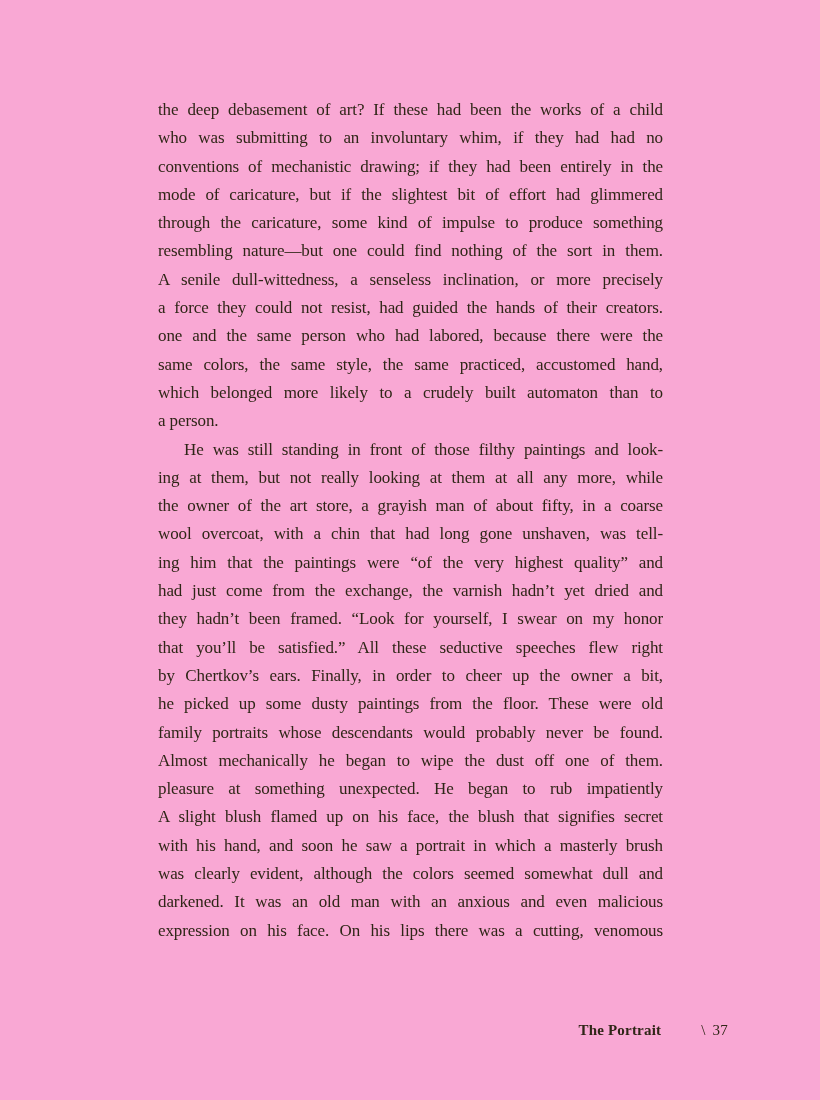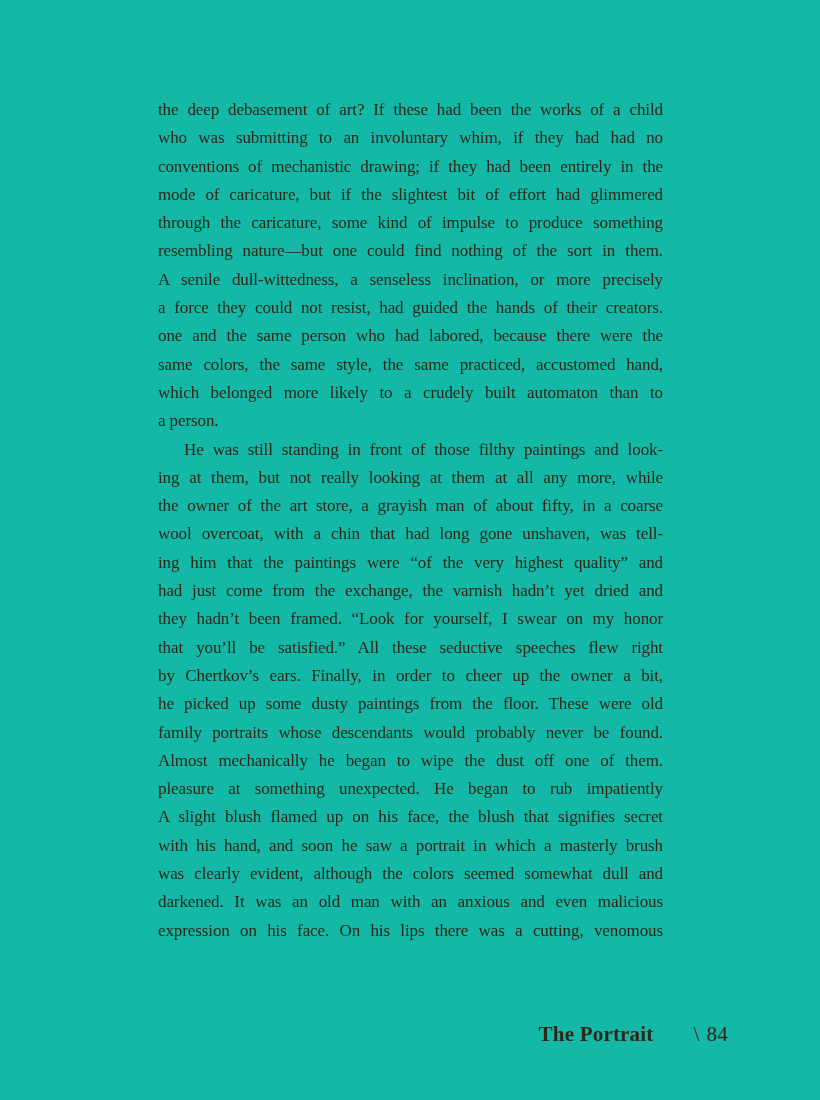--- a/index.html
+++ b/index.html
@@ -4,21 +4,21 @@
 <style>
   html, body {
     margin: 0;
     padding: 0;
     background: #ffffff;
   }
   .page {
     position: relative;
     width: 820px;
     height: 1100px;
-    background: #14b8a6;
+    background: #f9a8d4;
     overflow: hidden;
     font-family: "Liberation Serif", "DejaVu Serif", serif;
     color: #2f2617;
   }
   .text-block {
     position: absolute;
     left: 158px;
     top: 96px;
     width: 505px;
     font-size: 17px;
@@ -39,21 +39,21 @@
   }
   .line.indent {
     text-indent: 26px;
   }
   .footer {
     position: absolute;
     top: 1022px;
     right: 92px;
     display: flex;
     align-items: baseline;
-    font-size: 21px;
+    font-size: 15px;
     letter-spacing: 0.2px;
   }
   .running-title {
     font-weight: bold;
   }
   .page-marker {
     margin-left: 40px;
   }
   .page-marker .sep {
     margin-right: 7px;
@@ -94,17 +94,17 @@
       <div class="line">A slight blush flamed up on his face, the blush that signifies secret</div>
       <div class="line">with his hand, and soon he saw a portrait in which a masterly brush</div>
       <div class="line">was clearly evident, although the colors seemed somewhat dull and</div>
       <div class="line">darkened. It was an old man with an anxious and even malicious</div>
       <div class="line">expression on his face. On his lips there was a cutting, venomous</div>
     </main>
 
   <footer class="footer">
     <span class="running-title">The Portrait</span>
     <span class="page-marker">
-      <span class="sep">\</span><span>84</span>
+      <span class="sep">\</span><span>37</span>
     </span>
   </footer>
 
 </div>
 
 </body></html>

